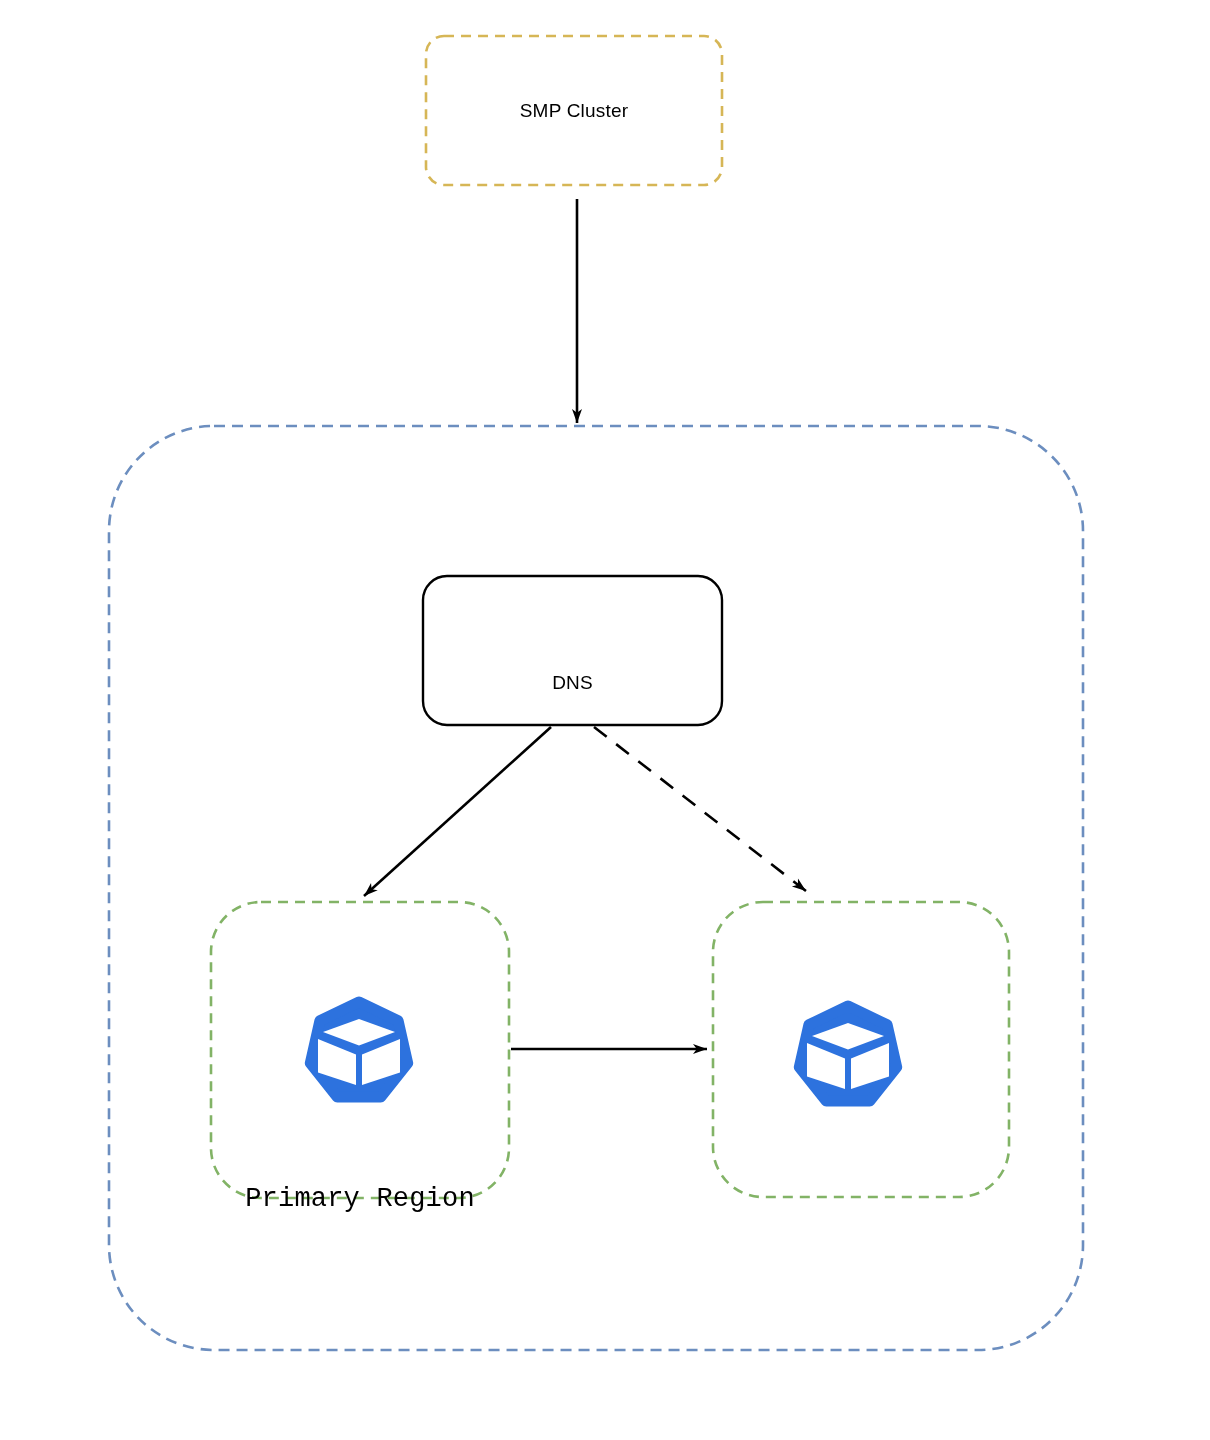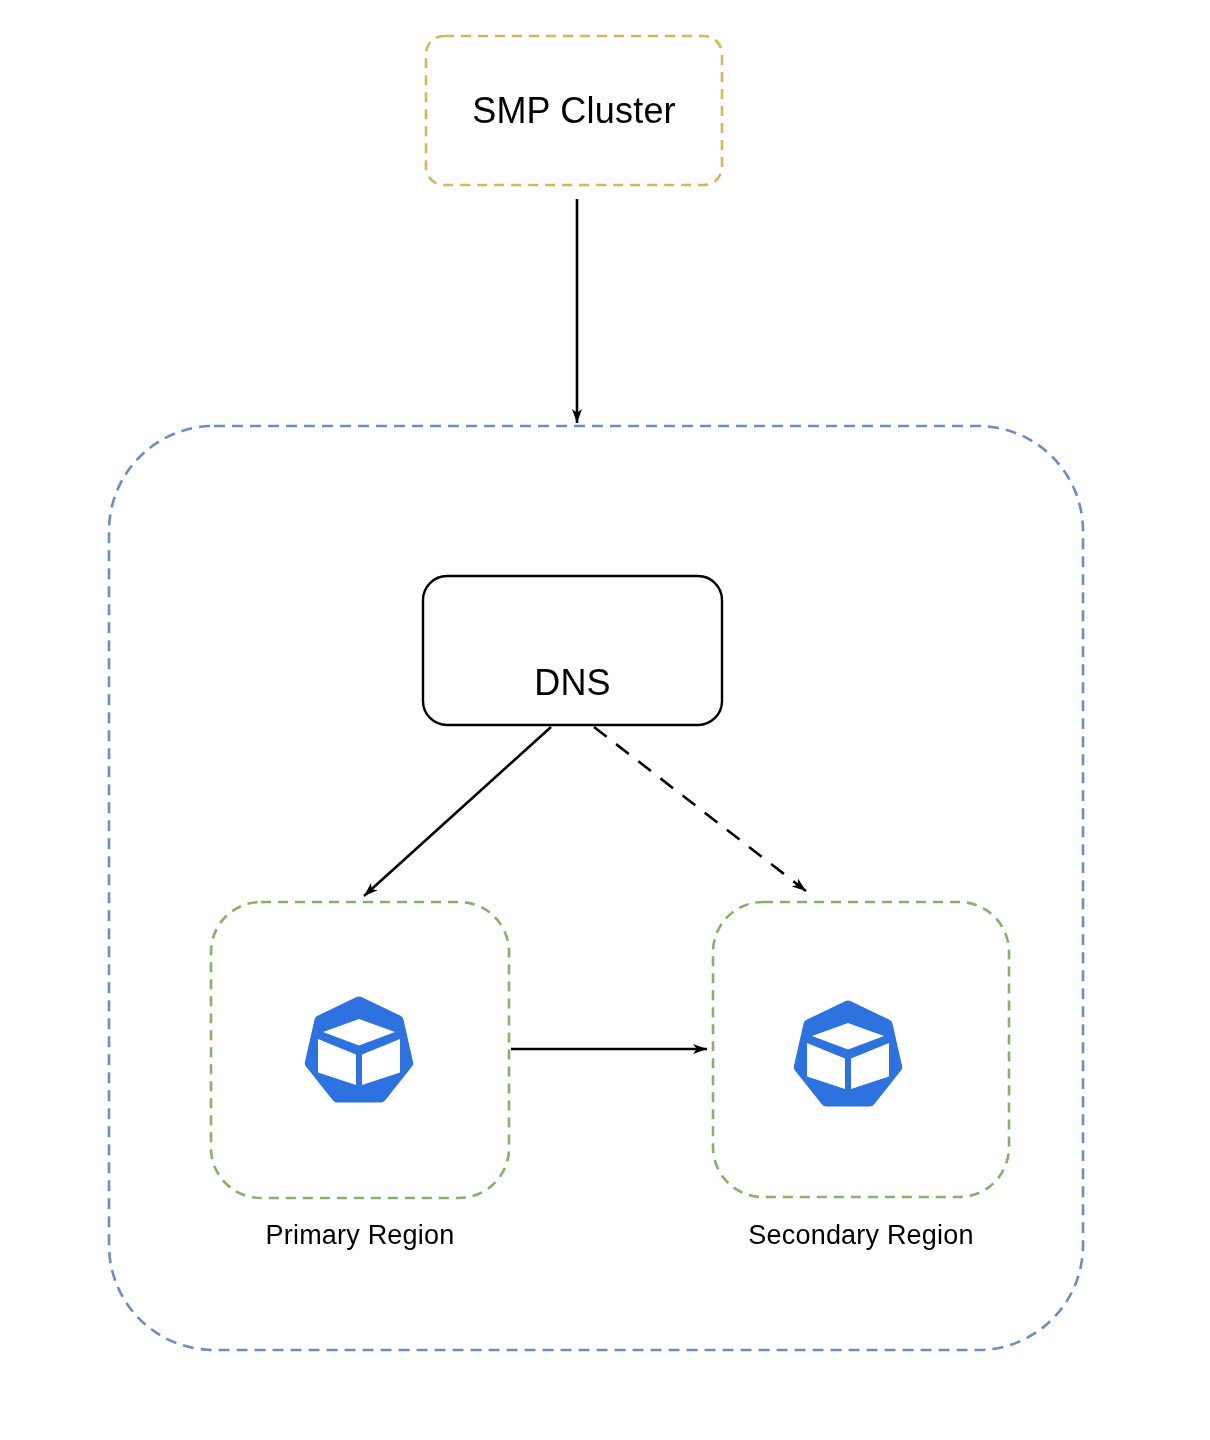--- a/index.html
+++ b/index.html
@@ -8,21 +8,21 @@
     background: #ffffff;
     font-family: "Liberation Sans", sans-serif;
     position: relative;
     overflow: hidden;
   }
   .canvas { position: absolute; inset: 0; }
   svg.diagram-layer { position: absolute; left: 0; top: 0; }
   .node-label {
     position: absolute;
     display: flex; align-items: center; justify-content: center;
-    font-size: 36px; color: #000; text-align: center;
+    font-size: 19px; color: #000; text-align: center;
     letter-spacing: 0.2px;
   }
   .caption {
     position: absolute;
     font-size: 27px; color: #000; text-align: center;
     letter-spacing: 0.2px;
   }
 </style>
 </head>
 <body>
@@ -58,17 +58,16 @@
     <path d="M511,1049 L707,1049" fill="none" stroke="#000000" stroke-width="2.6" marker-end="url(#arrowhead)"></path>
 
     <use href="#hepta-cube" transform="translate(299,992)"></use>
     <use href="#hepta-cube" transform="translate(788,996)"></use>
   </svg>
 
   <div class="node-label" style="left:426px; top:36px; width:296px; height:149px;">SMP Cluster</div>
 
   <div class="node-label" style="left:423px; top:576px; width:299px; height:149px;margin-top:32px;">DNS</div>
 
-  <div class="caption" style="left:211px; top:1220px; width:298px;">Primary Region</div>
+  <div class="caption" style="left:211px; top:1184px; width:298px;font-family:Liberation Mono, monospace;">Primary Region</div>
 
-  <div class="caption" style="left:713px; top:1220px; width:296px;">Secondary Region</div>
 
 </div>
 
 </body></html>

